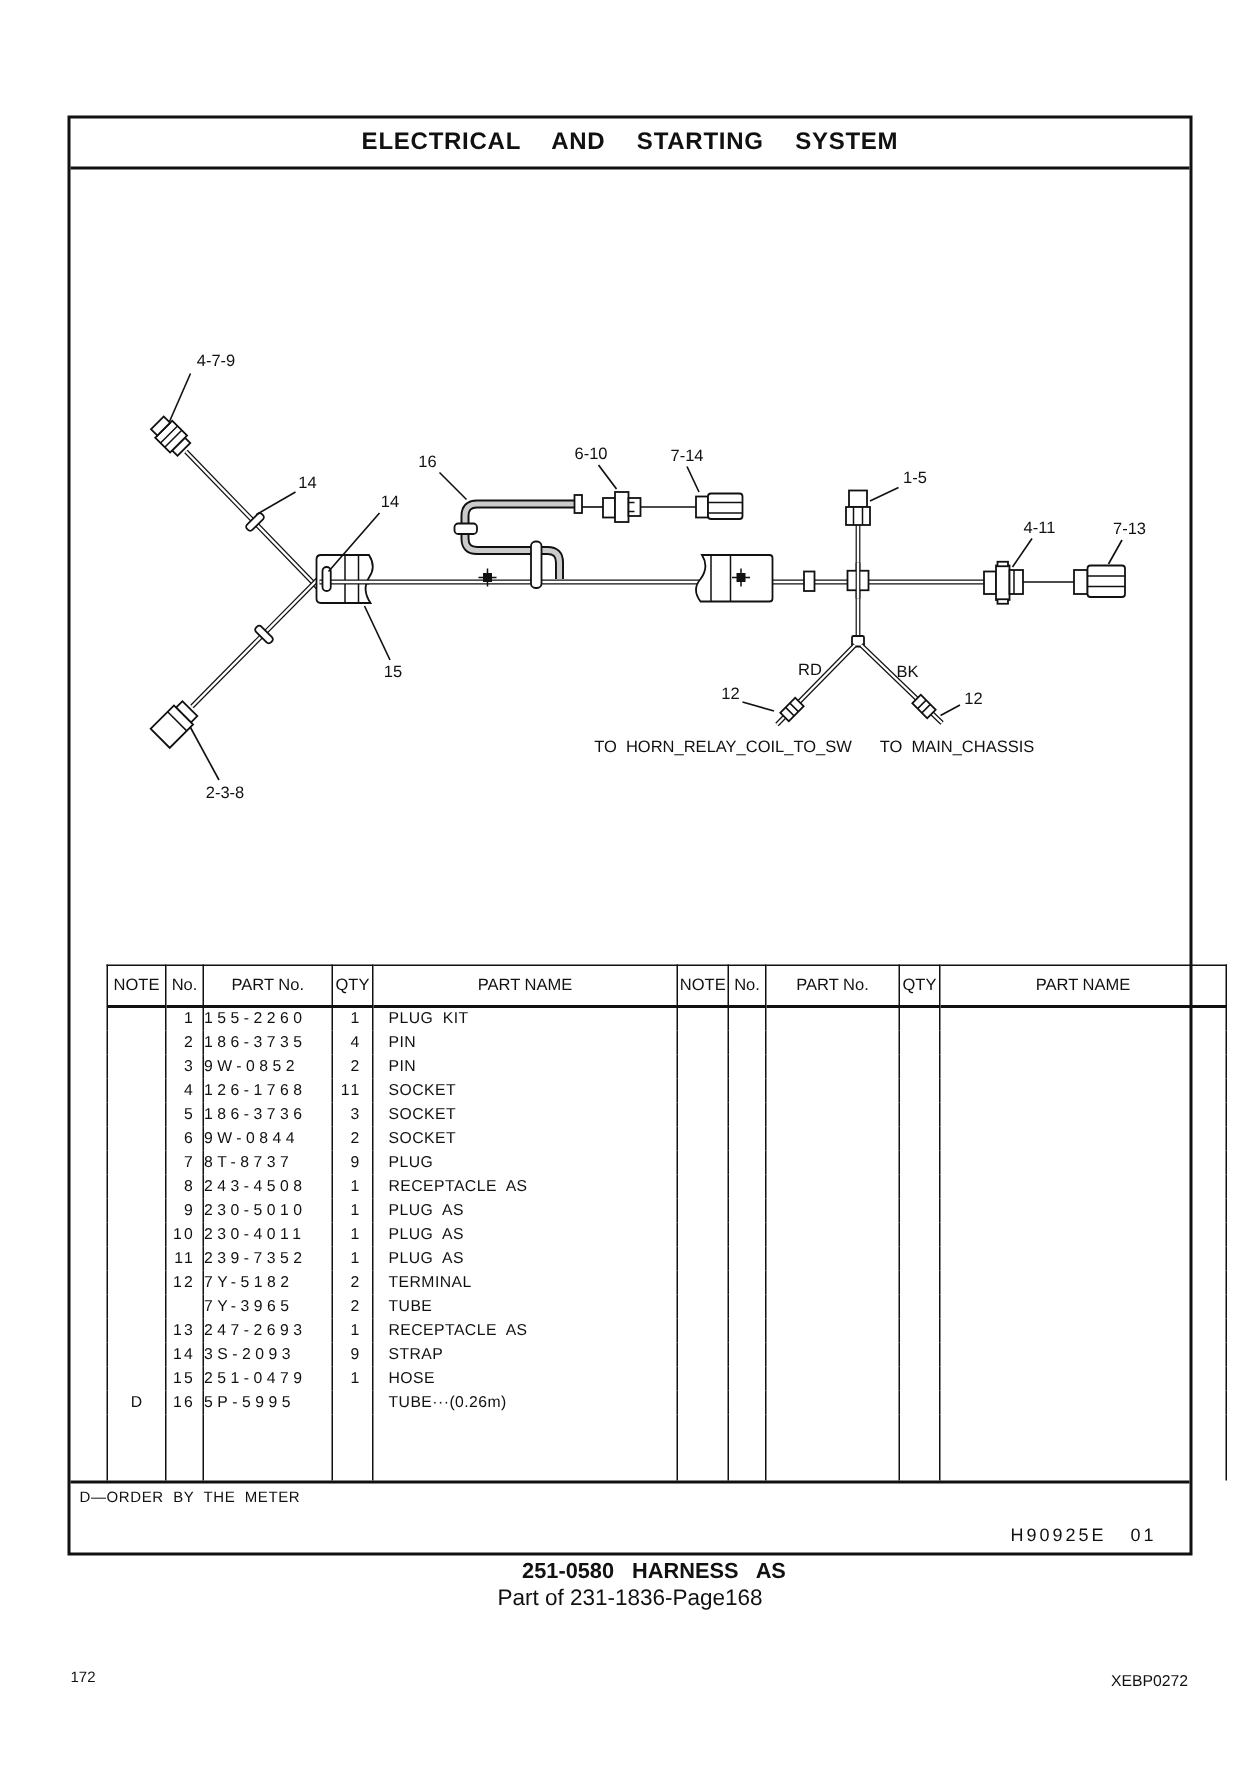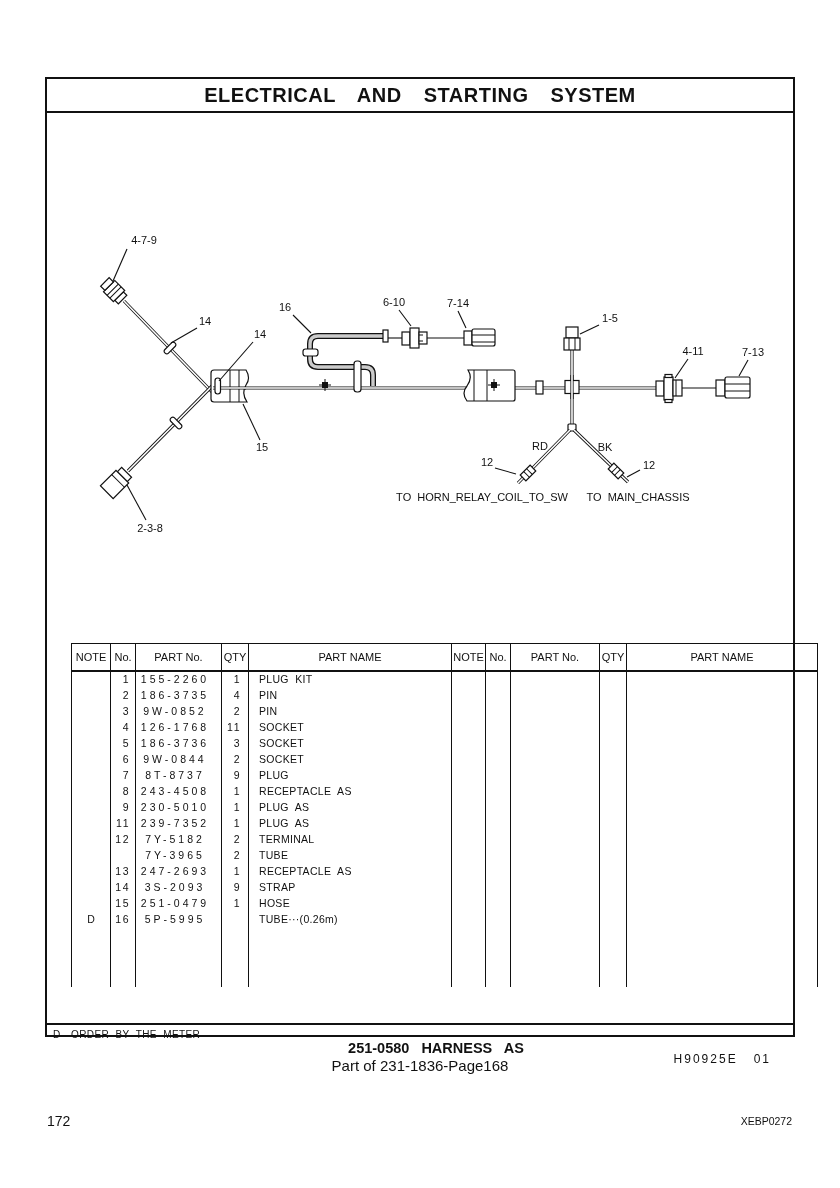--- a/index.html
+++ b/index.html
@@ -4,21 +4,21 @@
 <style>
   * { margin:0; padding:0; box-sizing:border-box; }
   html,body { width:840px; height:1188px; background:#ffffff; font-family:"Liberation Sans", sans-serif; color:#111; }
   #page { position:relative; width:840px; height:1188px; background:#fff; overflow:hidden; }
 
   
   #frame { position:absolute; left:45px; top:77px; width:750px; height:960px; border:2px solid #111; background:#fff; }
 
   
   #title-bar { position:absolute; left:0; top:0; width:100%; height:34px; border-bottom:2px solid #111; text-align:center; }
-  #title-bar span { display:inline-block; line-height:32px; font-size:20px; font-weight:700; letter-spacing:.5px; word-spacing:16px; }
+  #title-bar span { display:inline-block; line-height:32px; font-size:16px; font-weight:700; letter-spacing:.5px; word-spacing:16px; }
 
   
   #diagram { position:absolute; left:0; top:34px; width:746px; height:532px; }
   svg text { font-family:"Liberation Sans", sans-serif; fill:#111; font-size:11px; white-space:pre; }
   .leader { stroke:#111; stroke-width:1.1; fill:none; }
   .dl-out { stroke:#111; stroke-width:3.2; fill:none; }
   .dl-in  { stroke:#fff; stroke-width:1.6; fill:none; }
   .thin   { stroke:#111; stroke-width:1.1; fill:none; }
   .tube-out { stroke:#111; stroke-width:6; fill:none; }
   .tube-in  { stroke:#cbcbcb; stroke-width:3.4; fill:none; }
@@ -33,36 +33,36 @@
     border:1.5px solid #111; border-bottom:2.2px solid #111;
     font-size:11px; text-align:center; vertical-align:middle; height:27px;
   }
   #parts-table .body-row td, #parts-table .filler td {
     border-left:1.5px solid #111; border-right:1.5px solid #111;
     font-size:10.5px; height:16px; vertical-align:middle;
   }
   #parts-table .filler td { height:auto; }
   td.c-note  { text-align:center; }
   td.c-no    { text-align:right; padding-right:5px; letter-spacing:1.5px; }
-  td.c-part  { text-align:center; padding-right:7px; letter-spacing:3px; }
+  td.c-part  { text-align:left; padding-right:7px; letter-spacing:3px; }
   td.c-qty   { text-align:right; padding-right:7px; letter-spacing:1.5px; }
   td.c-name  { text-align:left; padding-left:10px; font-size:10px; letter-spacing:.3px; white-space:pre; }
 
   
-  #note-band { position:absolute; left:0; top:908px; width:100%; height:48px; border-top:2.5px solid #111;margin-top:36px; }
+  #note-band { position:absolute; left:0; top:908px; width:100%; height:48px; border-top:2.5px solid #111; }
   #note-legend { position:absolute; left:6px; top:4px; font-size:10px; letter-spacing:.4px; white-space:pre; }
   #doc-code { position:absolute; right:22px; bottom:5px; font-size:12px; letter-spacing:2px; }
   #doc-code .rev { margin-left:16px; }
 
   
   #part-title { position:absolute; left:0; top:1040px; width:840px; text-align:center; font-size:14.5px; font-weight:700; word-spacing:8px;padding-left:32px; }
   #part-subtitle { position:absolute; left:0; top:1057px; width:840px; text-align:center; font-size:15px; }
 
   
-  #page-number { position:absolute; left:47px; top:1113px; font-size:14px; }
+  #page-number { position:absolute; left:47px; top:1113px; font-size:10px; }
   #media-number { position:absolute; right:48px; top:1115px; font-size:10.5px; }
 </style>
 </head>
 <body>
 
 <div id="page">
   <div id="frame">
 
     <div id="title-bar">
       <span>ELECTRICAL  AND  STARTING  SYSTEM</span>
@@ -353,20 +353,32 @@
             <td class="c-qty">1</td>
             <td class="c-name">PLUG  AS</td>
             <td class="c-note"></td>
             <td class="c-no"></td>
             <td class="c-part"></td>
             <td class="c-qty"></td>
             <td class="c-name"></td>
           </tr>
           <tr class="body-row">
             <td class="c-note"></td>
+            <td class="c-no">10</td>
+            <td class="c-part">230-4011</td>
+            <td class="c-qty">1</td>
+            <td class="c-name">PLUG  AS</td>
+            <td class="c-note"></td>
+            <td class="c-no"></td>
+            <td class="c-part"></td>
+            <td class="c-qty"></td>
+            <td class="c-name"></td>
+          </tr>
+          <tr class="body-row">
+            <td class="c-note"></td>
             <td class="c-no">11</td>
             <td class="c-part">239-7352</td>
             <td class="c-qty">1</td>
             <td class="c-name">PLUG  AS</td>
             <td class="c-note"></td>
             <td class="c-no"></td>
             <td class="c-part"></td>
             <td class="c-qty"></td>
             <td class="c-name"></td>
           </tr>

